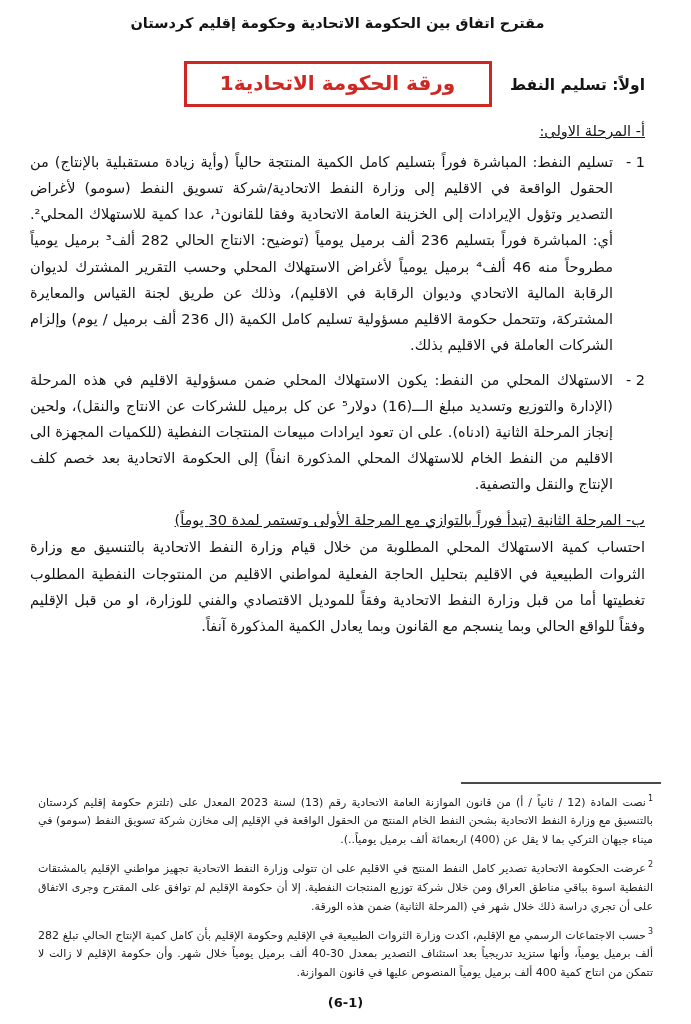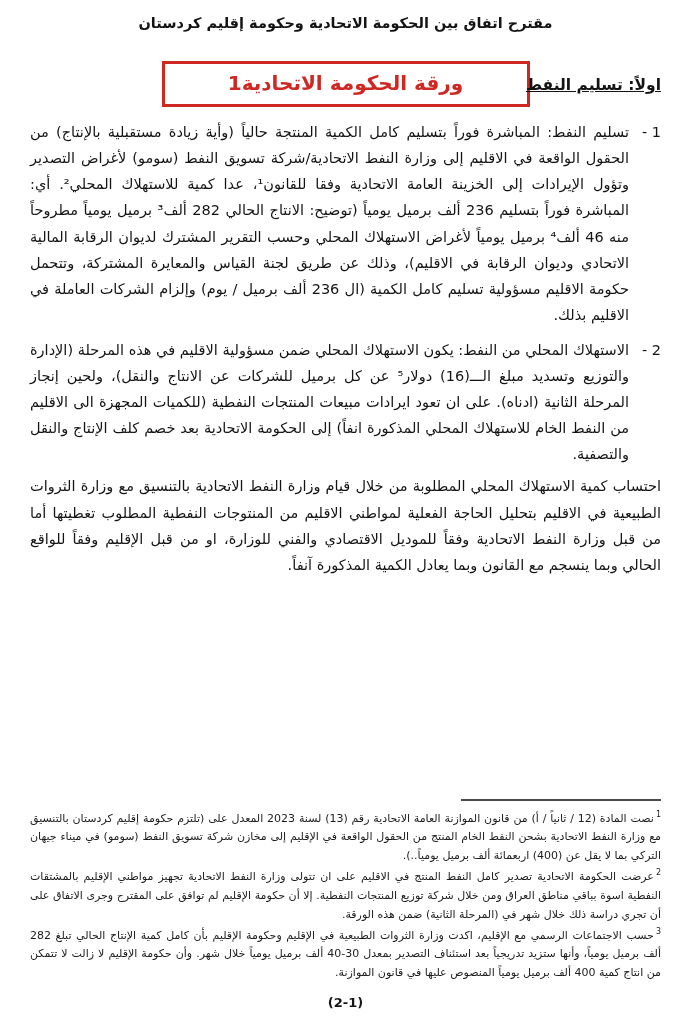--- a/index.html
+++ b/index.html
@@ -7,47 +7,46 @@
   html, body { margin: 0; padding: 0; }
   body {
     width: 691px; height: 1024px;
     background: #ffffff;
     color: var(--ink);
     font-family: "DejaVu Sans", sans-serif;
     direction: rtl;
     position: relative;
     overflow: hidden;
   }
-  .page { padding: 12px 30px 0 30px; position: relative; height: 100%; }
+  .page { padding: 12px 46px 0 30px; position: relative; height: 100%; }
 
   .doc-header {
     text-align: center;
     font-weight: bold;
     font-size: 14.5px;
     line-height: 1.6;
   }
 
   .banner-row { position: relative; height: 48px; margin-top: 26px; }
   .banner-box {
-    width: 368px;
+    width: 308px;
     margin: 0 auto;
     border: 3px solid var(--red);
     color: var(--red);
     font-weight: bold;
     font-size: 20px;
     text-align: center;
     padding: 7px 4px 9px 4px;
     letter-spacing: 0.5px;
   }
   .sec-heading {
     position: absolute;
     right: 0; top: 15px;
     font-weight: bold;
     font-size: 15.5px;
-    text-decoration: underline;
   }
 
   .phase-heading {
     margin-top: 14px;
     font-size: 14.5px;
     text-decoration: underline;
   }
 
   .list { margin-top: 10px; }
   .list-item {
@@ -69,65 +68,67 @@
     text-align: justify;
   }
 
   .footnote-area { position: absolute; right: 30px; left: 30px; bottom: 14px; }
   .fn-sep {
     width: 200px; height: 0;
     border-top: 2px solid #4a4a4a;
     margin: 0 0 7px 0; 
   }
   .footnotes { font-size: 11px; line-height: 1.72; text-align: justify; color: #1c1c1c; }
-  .footnote { margin: 0; }
+  .footnote { margin: 8px; }
   .fn-marker { vertical-align: super; font-size: 8px; padding-left: 2px; }
 
   .page-num { text-align: center; font-weight: bold; font-size: 13px; margin-top: 12px; }
 </style>
 </head>
 <body>
 
 <div class="page">
 
   <div class="doc-header">
     <div>مقترح اتفاق بين الحكومة الاتحادية وحكومة إقليم كردستان</div>
   </div>
 
   <div class="banner-row">
     <div class="banner-box">
       <span>ورقة الحكومة الاتحادية1</span>
     </div>
     <div class="sec-heading">اولاً: تسليم النفط</div>
   </div>
 
+  <div class="phase-heading">أ- المرحلة الاولى:</div>
 
   <div class="list">
     <div class="list-item">
       <div class="list-num">1 -</div>
       <div class="list-text">تسليم النفط: المباشرة فوراً بتسليم كامل الكمية المنتجة حالياً (وأية زيادة مستقبلية بالإنتاج) من الحقول الواقعة في الاقليم إلى وزارة النفط الاتحادية/شركة تسويق النفط (سومو) لأغراض التصدير وتؤول الإيرادات إلى الخزينة العامة الاتحادية وفقا للقانون¹، عدا كمية للاستهلاك المحلي². أي: المباشرة فوراً بتسليم 236 ألف برميل يومياً (توضيح: الانتاج الحالي 282 ألف³ برميل يومياً مطروحاً منه 46 ألف⁴ برميل يومياً لأغراض الاستهلاك المحلي وحسب التقرير المشترك لديوان الرقابة المالية الاتحادي وديوان الرقابة في الاقليم)، وذلك عن طريق لجنة القياس والمعايرة المشتركة، وتتحمل حكومة الاقليم مسؤولية تسليم كامل الكمية (ال 236 ألف برميل / يوم) وإلزام الشركات العاملة في الاقليم بذلك.</div>
     </div>
     <div class="list-item">
       <div class="list-num">2 -</div>
       <div class="list-text">الاستهلاك المحلي من النفط: يكون الاستهلاك المحلي ضمن مسؤولية الاقليم في هذه المرحلة (الإدارة والتوزيع وتسديد مبلغ الـــ(16) دولار⁵ عن كل برميل للشركات عن الانتاج والنقل)، ولحين إنجاز المرحلة الثانية (ادناه). على ان تعود ايرادات مبيعات المنتجات النفطية (للكميات المجهزة الى الاقليم من النفط الخام للاستهلاك المحلي المذكورة انفاً) إلى الحكومة الاتحادية بعد خصم كلف الإنتاج والنقل والتصفية.</div>
     </div>
   </div>
 
+  <div class="phase-b-heading">ب- المرحلة الثانية (تبدأ فوراً بالتوازي مع المرحلة الأولى وتستمر لمدة 30 يوماً)</div>
 
   <div class="body-par">احتساب كمية الاستهلاك المحلي المطلوبة من خلال قيام وزارة النفط الاتحادية بالتنسيق مع وزارة الثروات الطبيعية في الاقليم بتحليل الحاجة الفعلية لمواطني الاقليم من المنتوجات النفطية المطلوب تغطيتها أما من قبل وزارة النفط الاتحادية وفقاً للموديل الاقتصادي والفني للوزارة، او من قبل الإقليم وفقاً للواقع الحالي وبما ينسجم مع القانون وبما يعادل الكمية المذكورة آنفاً.</div>
 
   <div class="footnote-area">
     <div class="fn-sep"></div>
     <div class="footnotes">
       <div class="footnote">
         <span class="fn-marker">1</span><span>نصت المادة (12 / ثانياً / أ) من قانون الموازنة العامة الاتحادية رقم (13) لسنة 2023 المعدل على (تلتزم حكومة إقليم كردستان بالتنسيق مع وزارة النفط الاتحادية بشحن النفط الخام المنتج من الحقول الواقعة في الإقليم إلى مخازن شركة تسويق النفط (سومو) في ميناء جيهان التركي بما لا يقل عن (400) اربعمائة ألف برميل يومياً..).</span>
       </div>
       <div class="footnote">
         <span class="fn-marker">2</span><span>عرضت الحكومة الاتحادية تصدير كامل النفط المنتج في الاقليم على ان تتولى وزارة النفط الاتحادية تجهيز مواطني الإقليم بالمشتقات النفطية اسوة بباقي مناطق العراق ومن خلال شركة توزيع المنتجات النفطية. إلا أن حكومة الإقليم لم توافق على المقترح وجرى الاتفاق على أن تجري دراسة ذلك خلال شهر في (المرحلة الثانية) ضمن هذه الورقة.</span>
       </div>
       <div class="footnote">
         <span class="fn-marker">3</span><span>حسب الاجتماعات الرسمي مع الإقليم، اكدت وزارة الثروات الطبيعية في الإقليم وحكومة الإقليم بأن كامل كمية الإنتاج الحالي تبلغ 282 ألف برميل يومياً، وأنها ستزيد تدريجياً بعد استئناف التصدير بمعدل 30-40 ألف برميل يومياً خلال شهر. وأن حكومة الإقليم لا زالت لا تتمكن من انتاج كمية 400 ألف برميل يومياً المنصوص عليها في قانون الموازنة.</span>
       </div>
     </div>
-    <div class="page-num">(2-1)</div>
+    <div class="page-num">(6-1)</div>
   </div>
 
 </div>
 
 </body></html>

